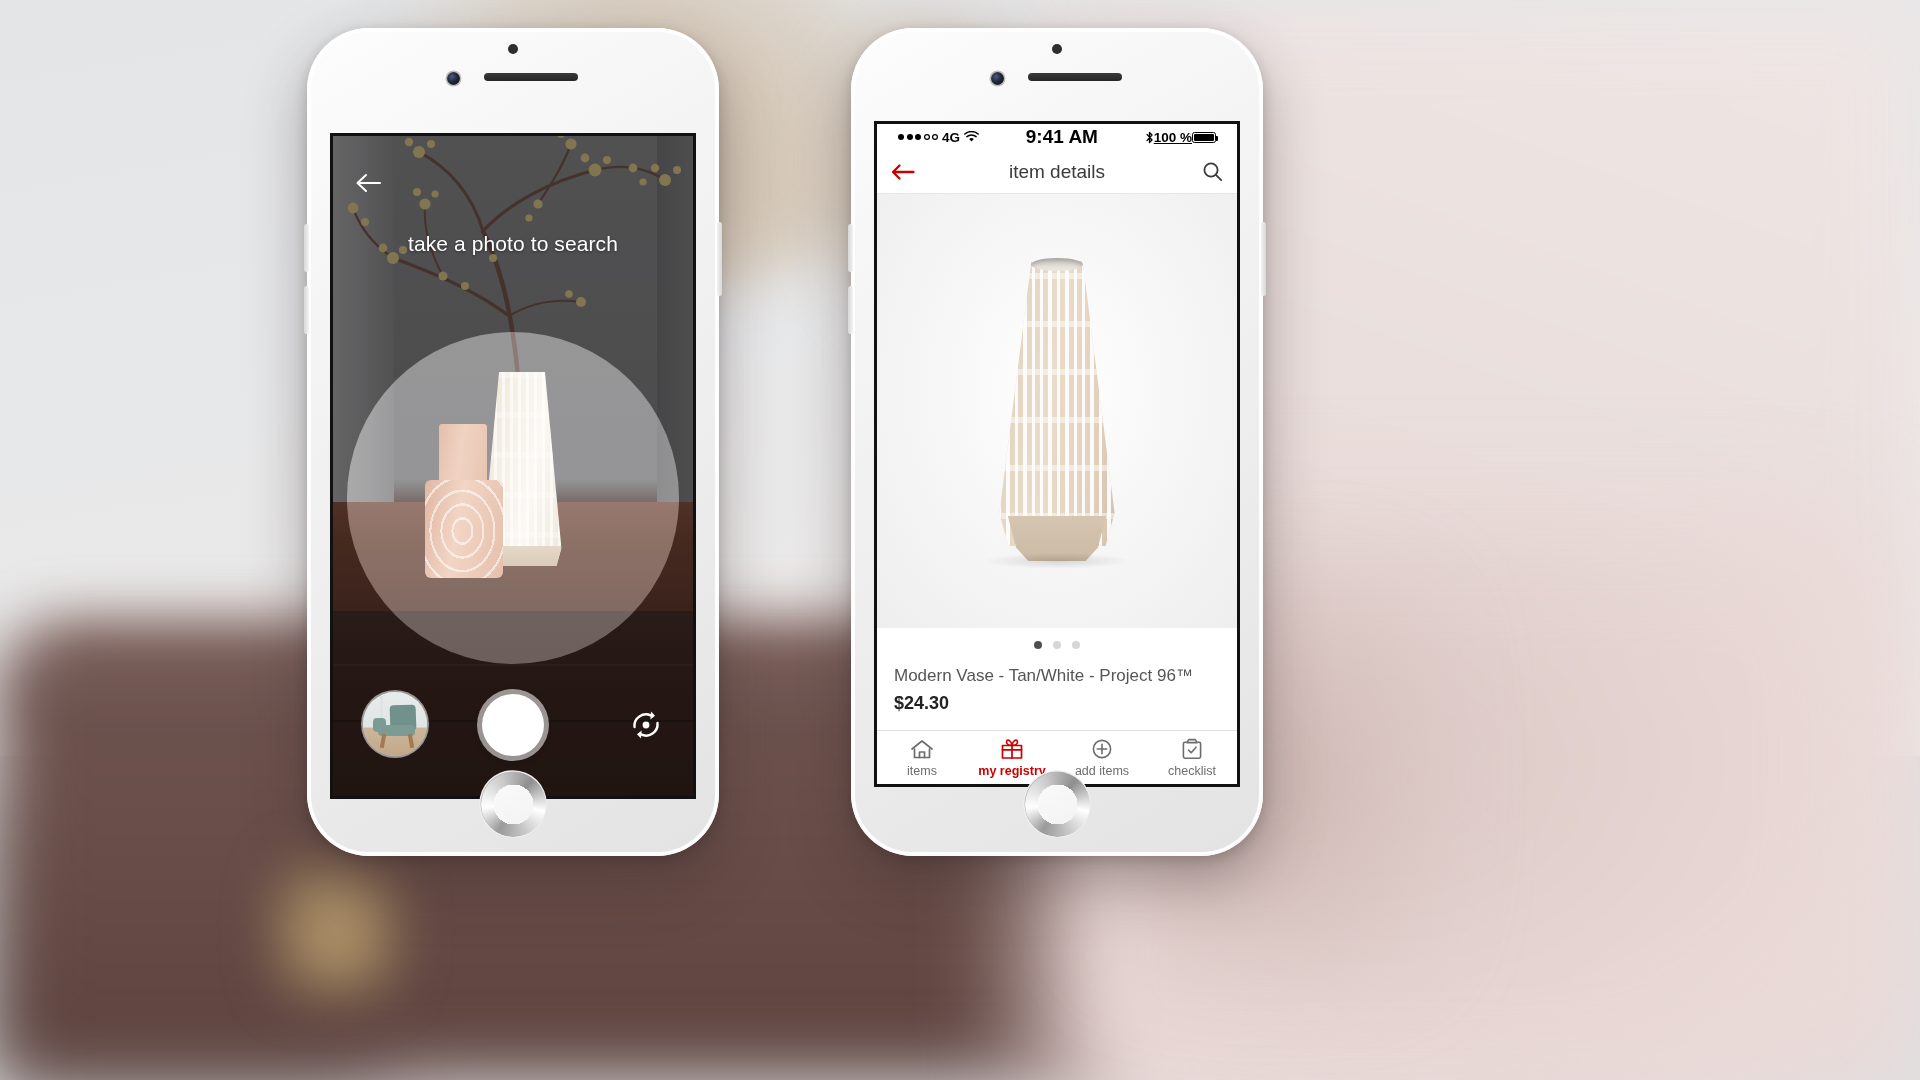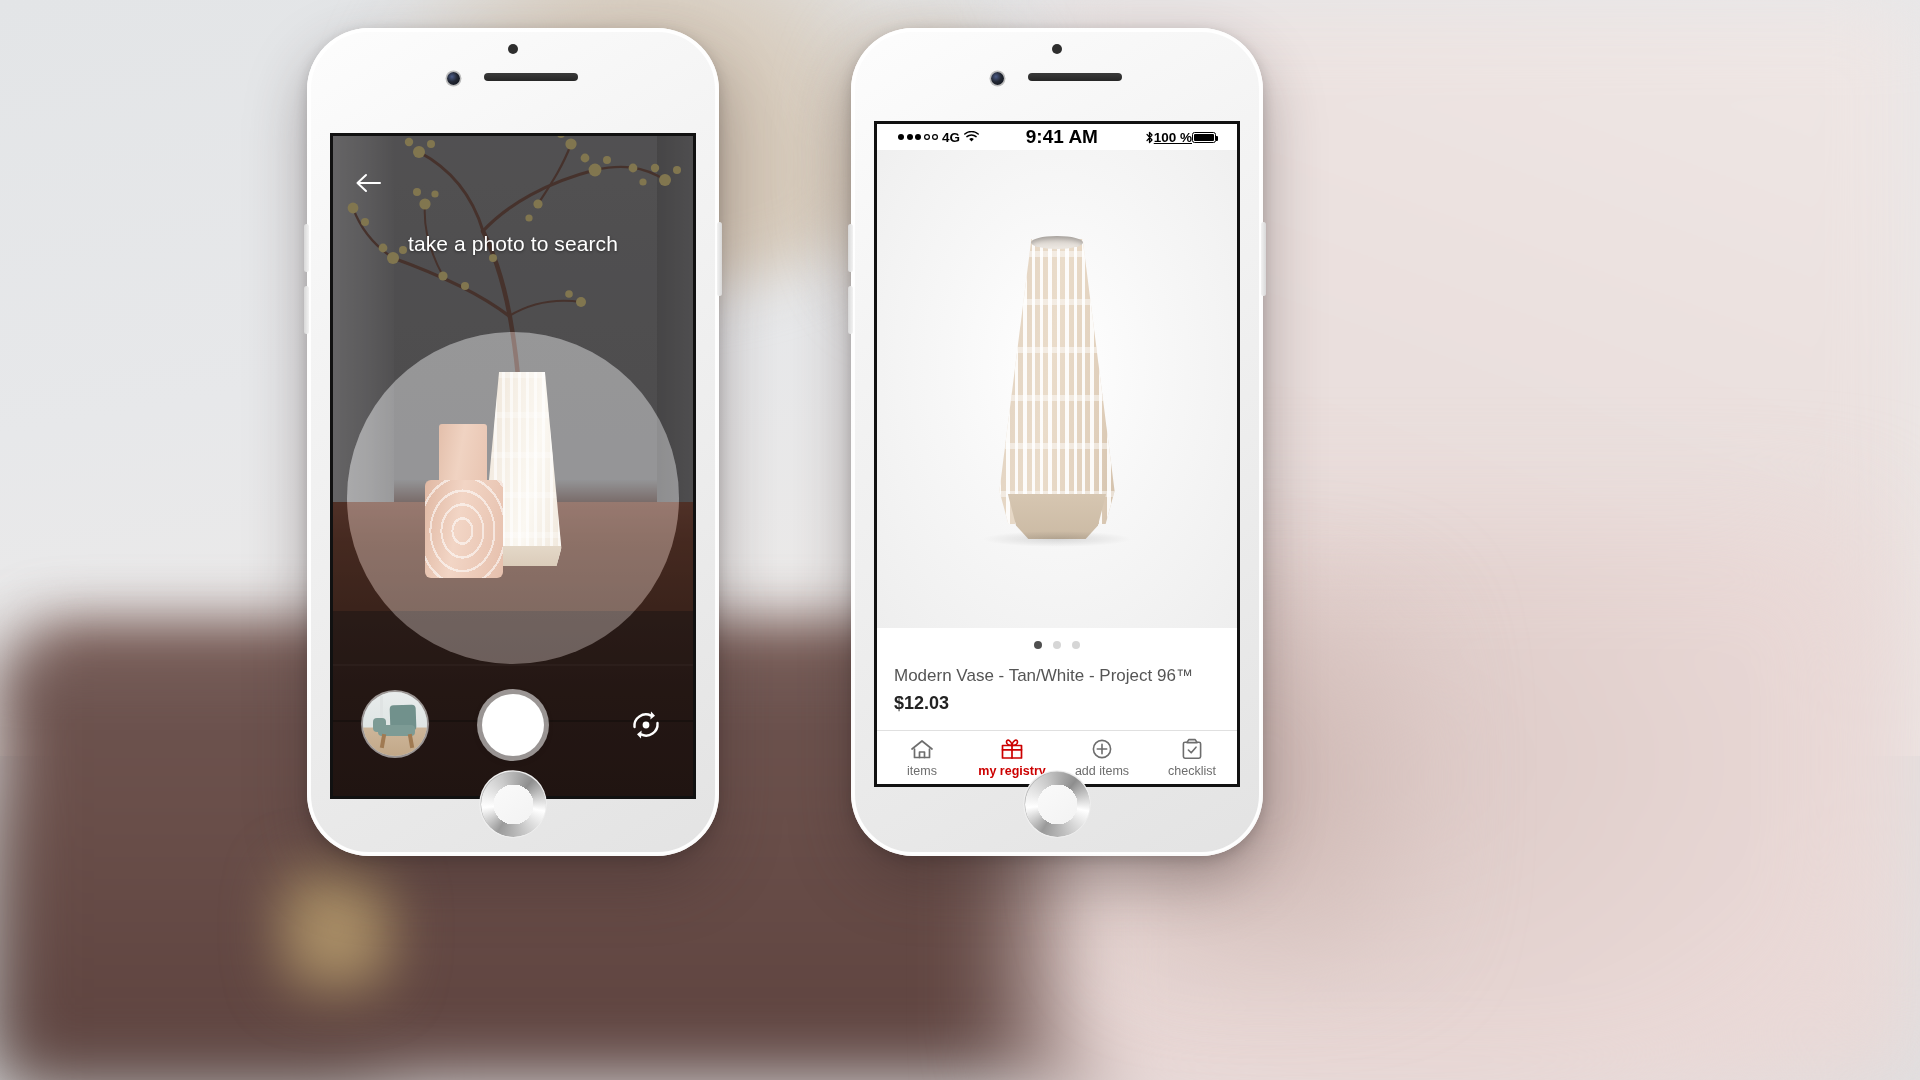--- a/index.html
+++ b/index.html
@@ -387,20 +387,31 @@
           <svg width="9" height="13" viewBox="0 0 9 13">
             <path d="M2 3.4 L7 9 L4.5 11.5 V1.5 L7 4 L2 9.6" stroke="#000" stroke-width="1.3" fill="none" stroke-linejoin="round" stroke-linecap="round"></path>
           </svg>
           <span>100 %</span>
           <span class="battery">
               <i style="width: 100%;"></i>
             </span>
         </div>
       </div>
 
+      <div class="navbar">
+        <svg width="24" height="18" viewBox="0 0 24 18">
+          <path d="M8.5 2.5 L2 9 L8.5 15.5 M2 9 H22.5" stroke="#cc0000" stroke-width="2.3" fill="none" stroke-linecap="round" stroke-linejoin="round"></path>
+        </svg>
+        <div class="nav-title">item details</div>
+        <div class="nav-spacer"></div>
+        <svg width="21" height="21" viewBox="0 0 21 21">
+          <circle cx="9" cy="9" r="6.6" stroke="#3b3b3b" stroke-width="1.8" fill="none"></circle>
+          <path d="M13.9 13.9 L19.2 19.2" stroke="#3b3b3b" stroke-width="1.8" stroke-linecap="round"></path>
+        </svg>
+      </div>
 
       <div class="hero">
         <div class="hero-bgwash"></div>
         <div class="pvase">
           <div class="pvase-body"></div>
           <div class="pvase-lines"></div>
           <div class="pvase-cross"></div>
           <div class="pvase-base"></div>
           <div class="pvase-rim"></div>
           <div class="pvase-shadow"></div>
@@ -408,21 +419,21 @@
       </div>
 
       <div class="dots-row">
         <span class="cdot active"></span>
         <span class="cdot"></span>
         <span class="cdot"></span>
       </div>
 
       <div class="info">
         <div class="prod-title">Modern Vase - Tan/White - Project 96™</div>
-        <div class="prod-price">$12.03</div>
+        <div class="prod-price">$24.30</div>
       </div>
 
 
       <div class="tabbar">
         <div class="tab">
           <svg width="26" height="22" viewBox="0 0 26 22">
             <path d="M3 11 L13 3 L23 11" stroke="#6d6d6d" stroke-width="1.7" fill="none" stroke-linecap="round" stroke-linejoin="round"></path>
             <path d="M5.5 11 V19.5 H20.5 V11" stroke="#6d6d6d" stroke-width="1.7" fill="none" stroke-linecap="round" stroke-linejoin="round"></path>
             <path d="M10.5 19.5 V14 H15.5 V19.5" stroke="#6d6d6d" stroke-width="1.7" fill="none" stroke-linecap="round" stroke-linejoin="round"></path>
           </svg>

